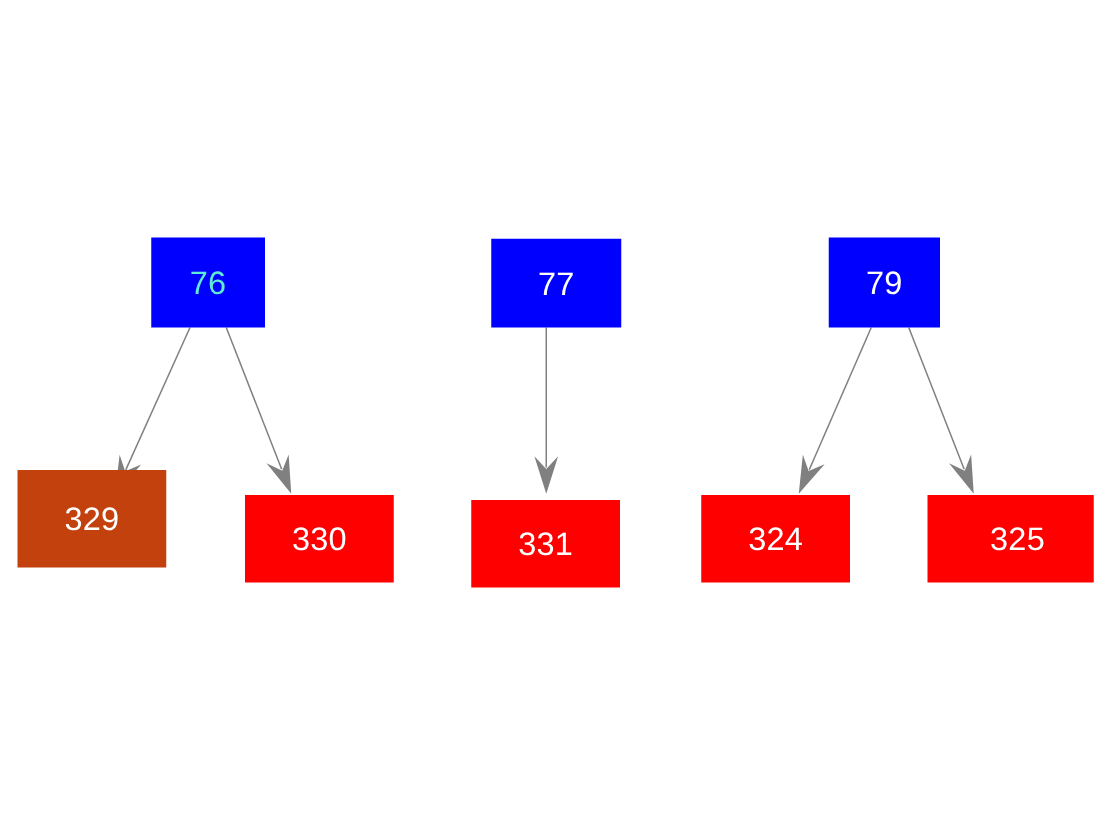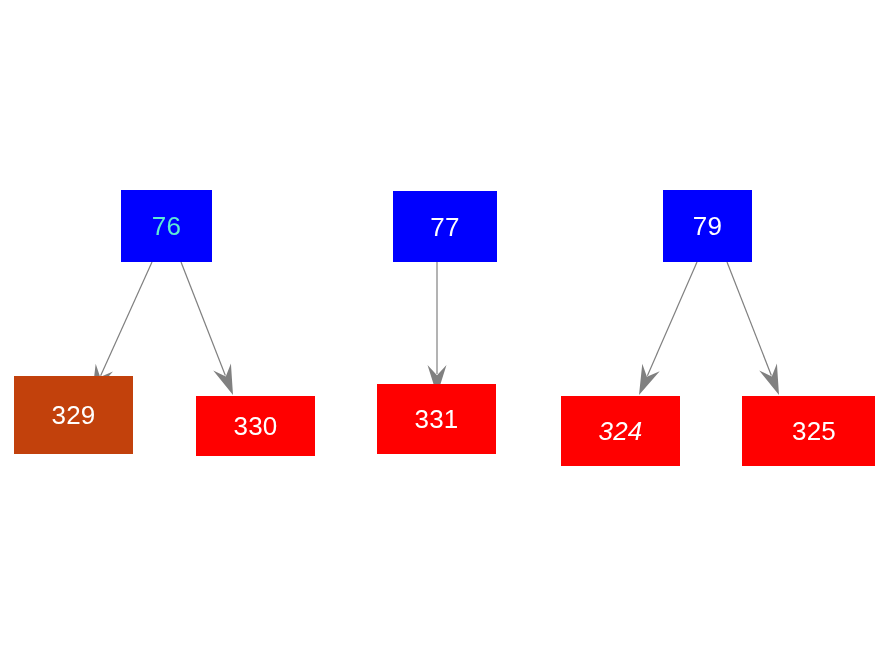--- a/index.html
+++ b/index.html
@@ -85,27 +85,27 @@
       </div>
       <div class="node node-parent" style="left: 393px; top: 191px; width: 104px; height: 71px; background: rgb(0, 0, 255);">
         <span class="node-label" style="color: rgb(255, 255, 255);">77</span>
       </div>
       <div class="node node-parent" style="left: 663px; top: 190px; width: 89px; height: 72px; background: rgb(0, 0, 255);">
         <span class="node-label" style="color: rgb(255, 255, 255);">79</span>
       </div>
       <div class="node node-child" style="left: 14px; top: 376px; width: 119px; height: 78px; background: #c2410c;">
         <span class="node-label" style="color: rgb(255, 255, 255);">329</span>
       </div>
-      <div class="node node-child" style="left: 196px; top: 396px; width: 119px; height: 60px; background: rgb(255, 0, 0);">
+      <div class="node node-child" style="left: 196px; top: 396px; width: 119px; height: 70px; background: rgb(255, 0, 0);">
         <span class="node-label" style="color: rgb(255, 255, 255);">330</span>
       </div>
-      <div class="node node-child" style="left: 377px; top: 384px; width: 119px; height: 70px; background: rgb(255, 0, 0);">
+      <div class="node node-child" style="left: 377px; top: 400px; width: 119px; height: 70px; background: rgb(255, 0, 0);">
         <span class="node-label" style="color: rgb(255, 255, 255);">331</span>
       </div>
-      <div class="node node-child" style="left: 561px; top: 396px; width: 119px; height: 70px; background: rgb(255, 0, 0); font-style: italic;">
+      <div class="node node-child" style="left: 561px; top: 396px; width: 119px; height: 70px; background: rgb(255, 0, 0);">
         <span class="node-label" style="color: rgb(255, 255, 255);">324</span>
       </div>
       <div class="node node-child" style="left: 742px; top: 396px; width: 144px; height: 70px; background: rgb(255, 0, 0);">
         <span class="node-label" style="color: rgb(255, 255, 255);">325</span>
       </div>
     </div>
 
 </div>
 
 </body></html>

